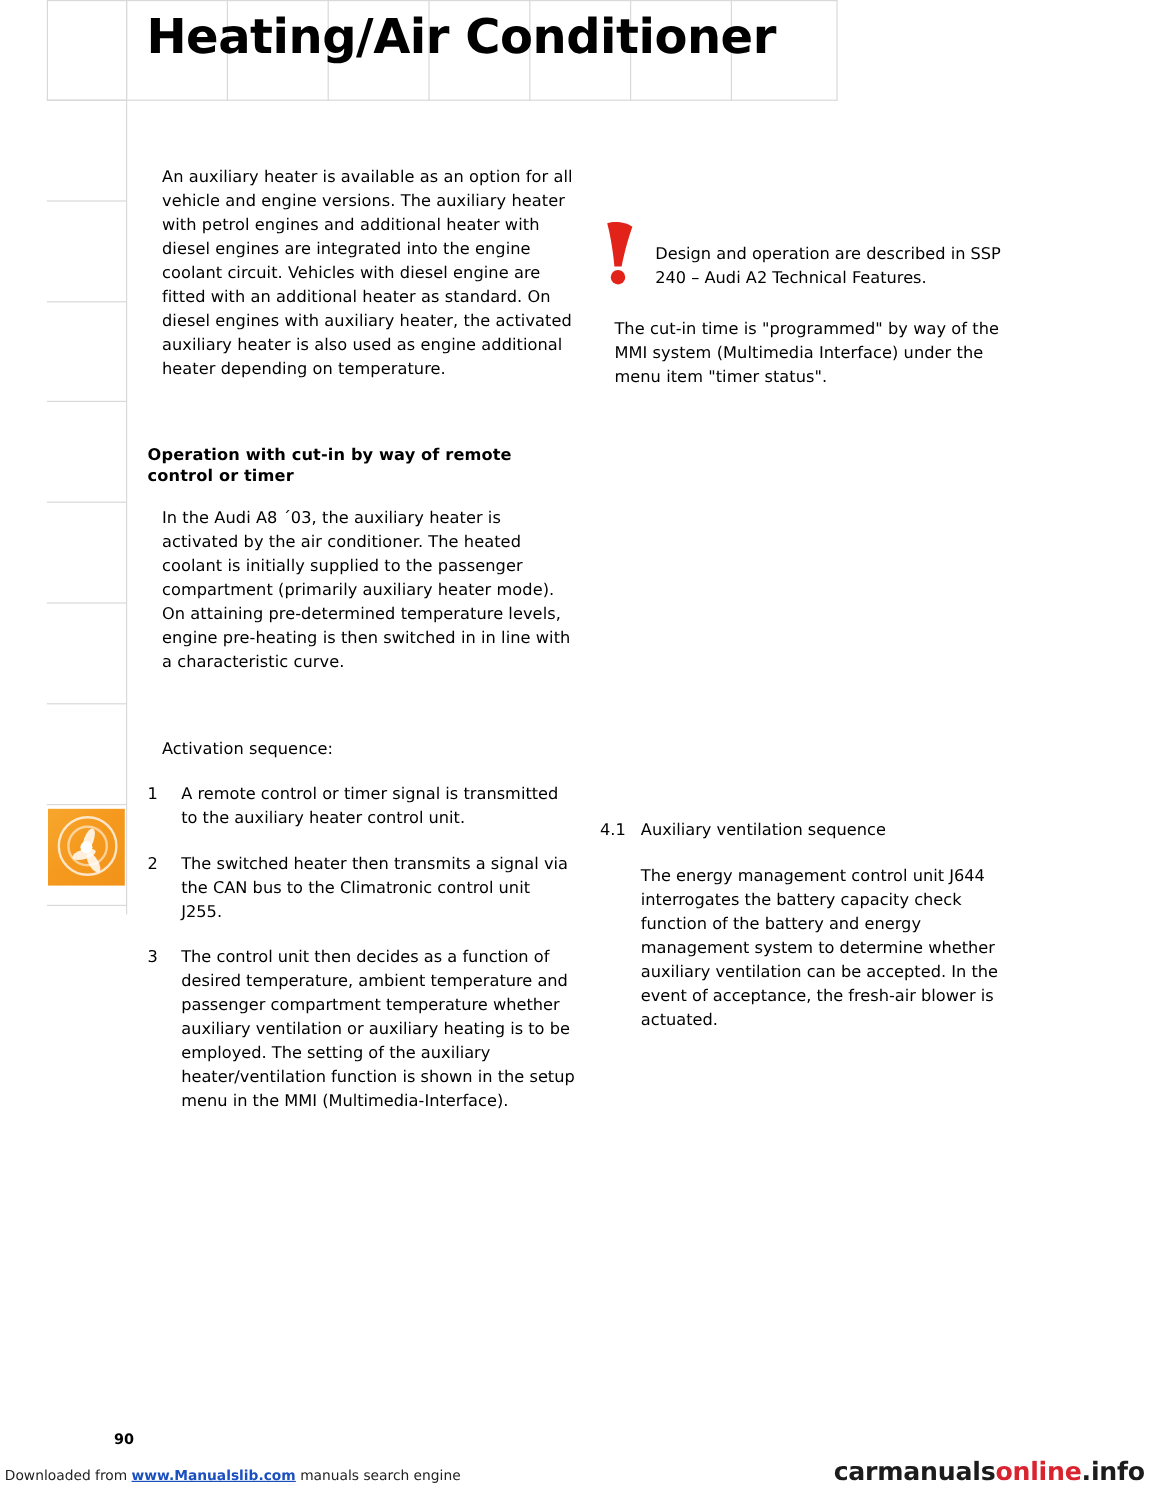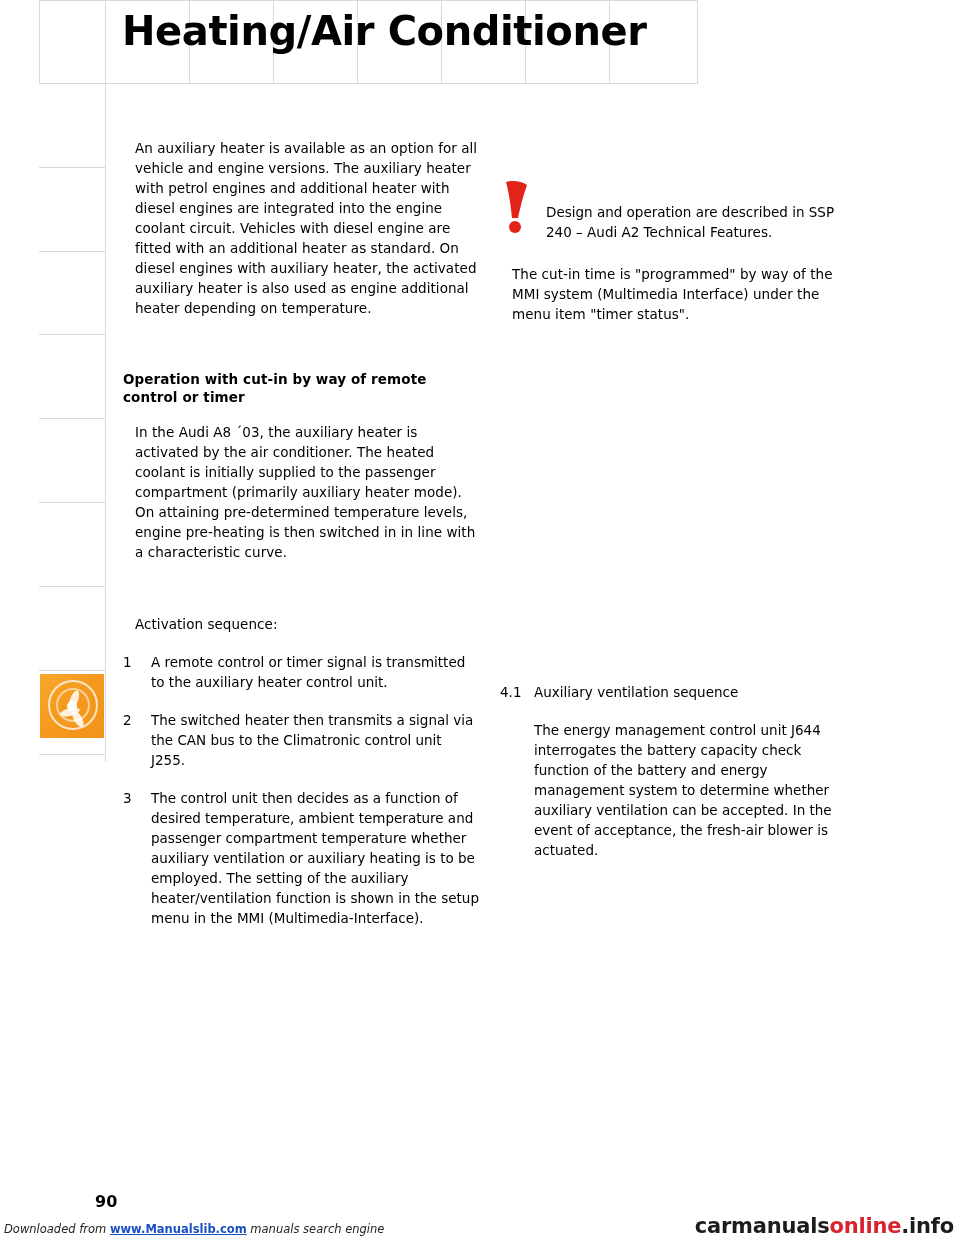--- a/index.html
+++ b/index.html
@@ -147,21 +147,21 @@
     width: 28px;
     flex: 0 0 28px;
   }
   .num-item .txt { flex: 1 1 auto; }
 
   .num-item-wide .num { width: 34px; flex: 0 0 34px; }
 
   
   .note {
     display: flex;
-    align-items: flex-start;
+    align-items: flex-end;
   }
   .note .icon-wrap {
     width: 46px;
     flex: 0 0 46px;
     position: relative;
     height: 58px;
   }
   .excl-icon {
     position: absolute;
     left: 2px;
@@ -171,21 +171,21 @@
     font-size: 13.5px;
     line-height: 20px;
     padding-top: 22px;
   }
 
   
   .page-number {
     position: absolute;
     left: 95px;
     top: 1192px;
-    font-size: 16px;
+    font-size: 12px;
     font-weight: bold;
   }
   .footer-bar {
     position: absolute;
     left: 0;
     top: 1218px;
     width: 960px;
     height: 24px;
     background: #ffffff;
   }
@@ -195,21 +195,21 @@
     top: 1222px;
     font-size: 11.5px;
     color: #222;
   }
   .footer-left a, .footer-left .link {
     color: #1a4fbf;
     font-weight: bold;
     text-decoration: underline;
     text-align: center;
   }
-  .footer-left .plain { color: #222; font-style: italic; }
+  .footer-left .plain { color: #222; }
   .watermark {
     position: absolute;
     right: 6px;
     top: 1214px;
     font-size: 21px;
     font-weight: bold;
     color: #1c1c1c;
     letter-spacing: -0.2px;
   }
   .watermark .accent { color: #d9232e; text-align: center; }

